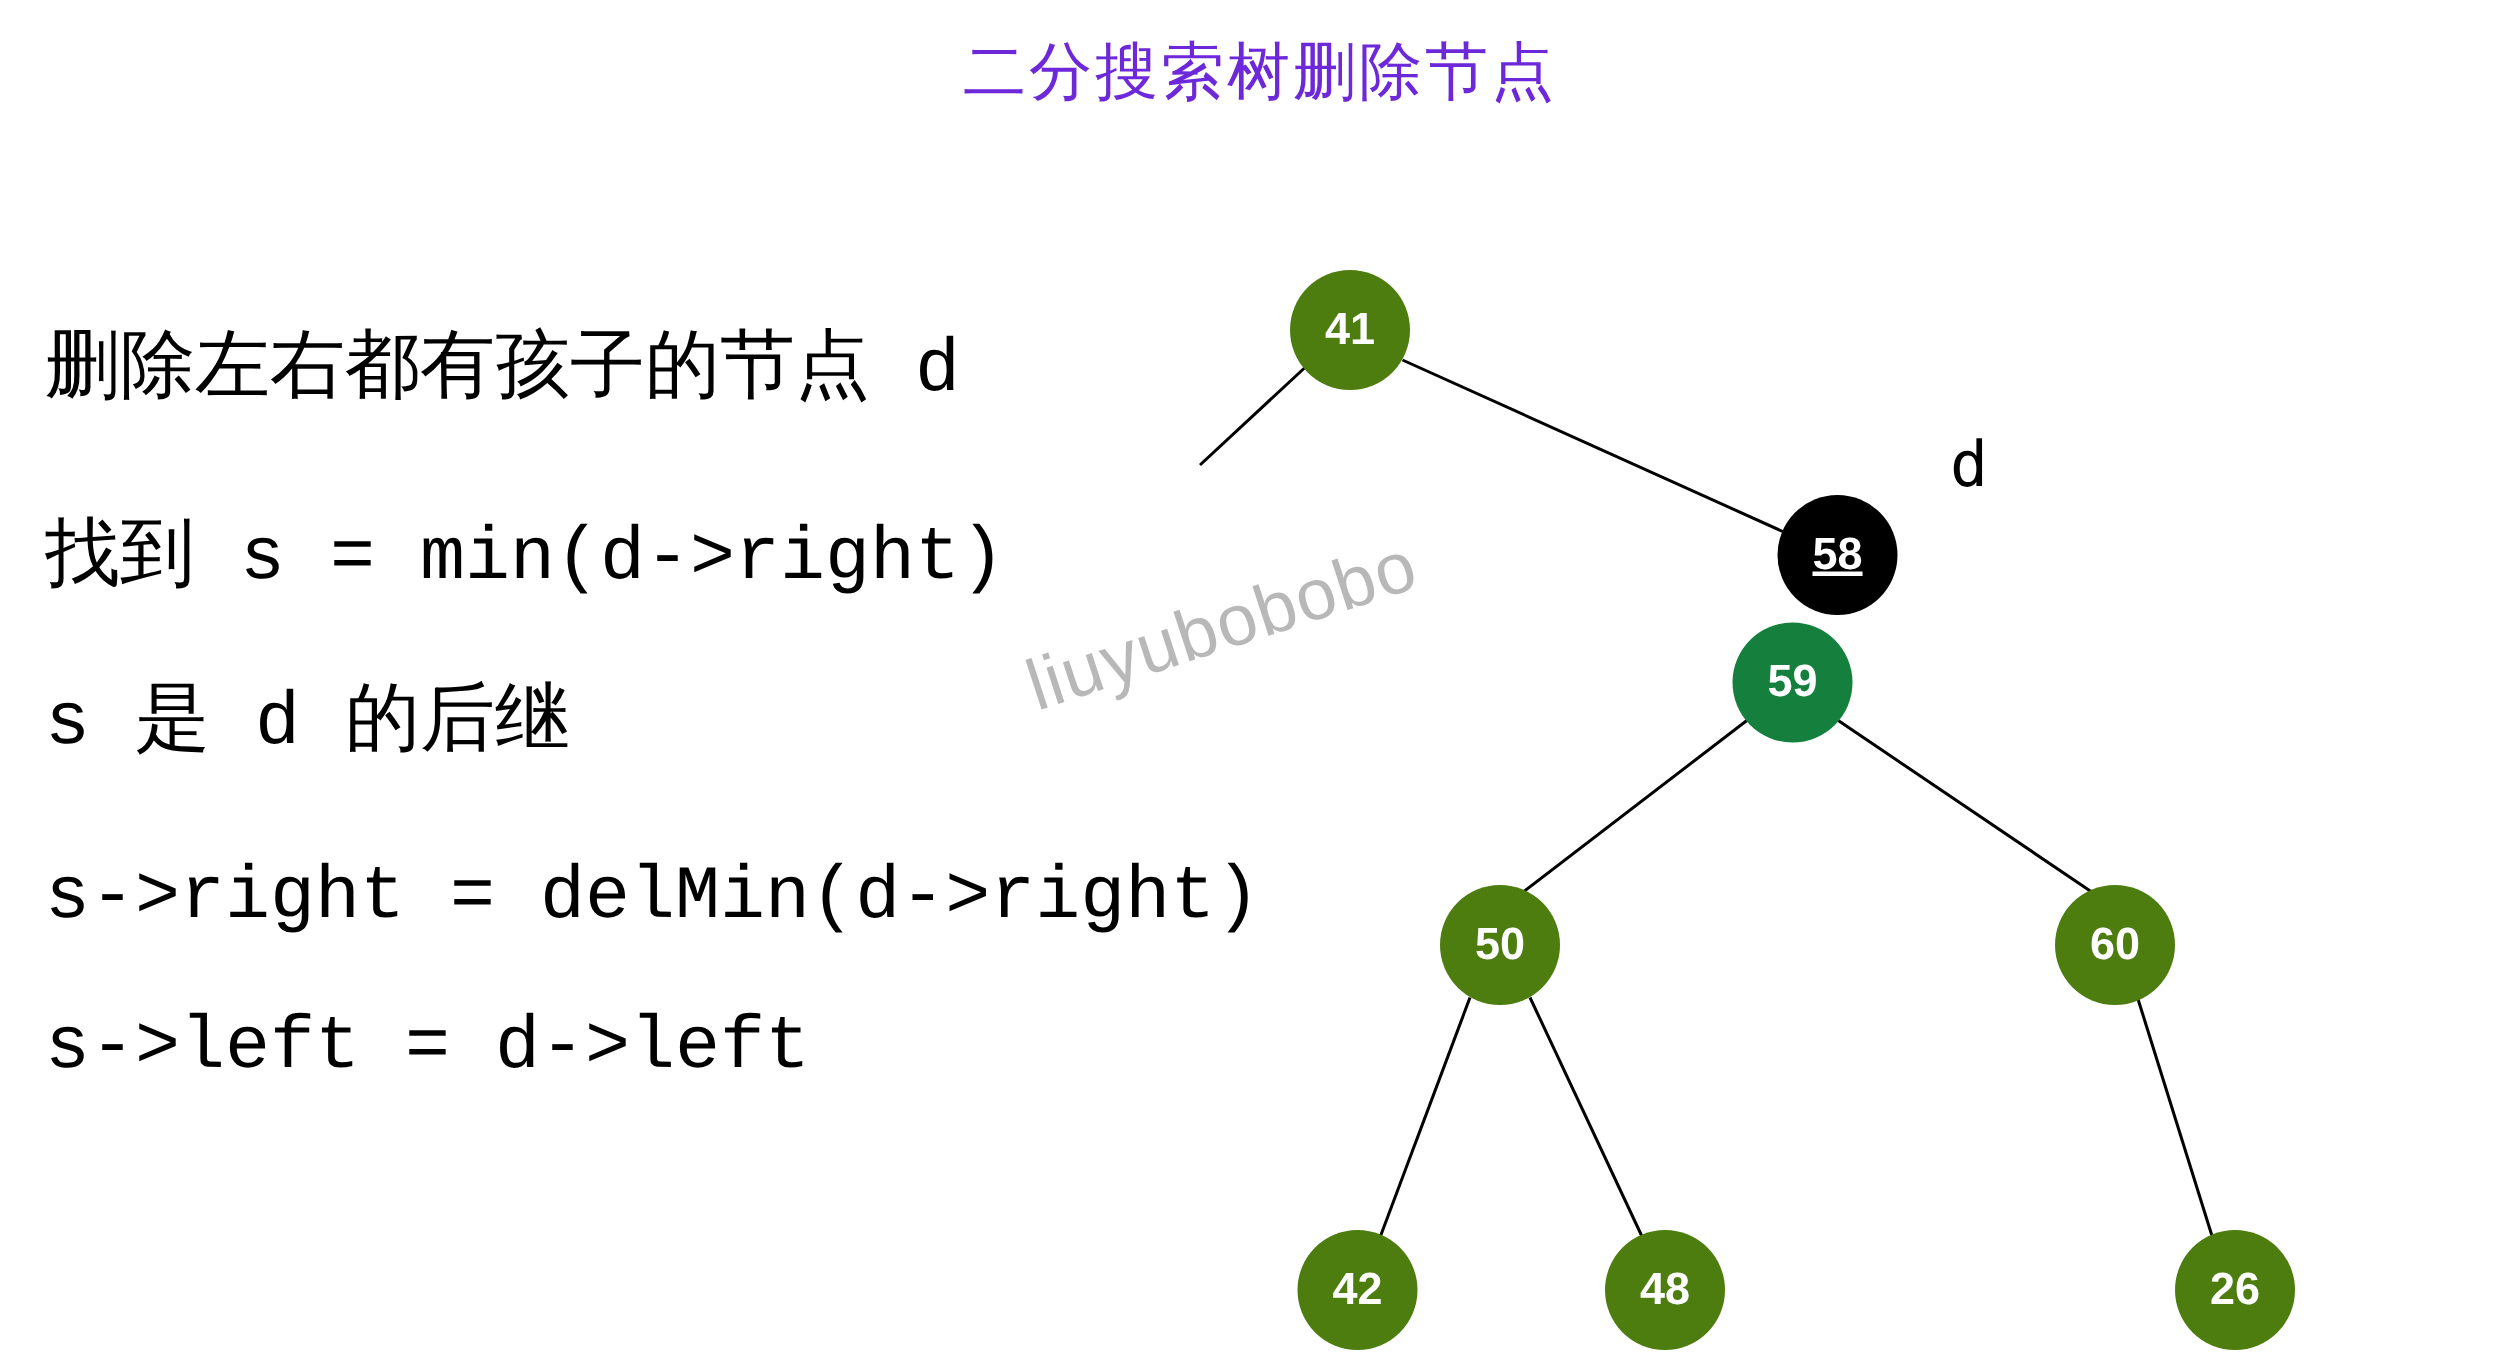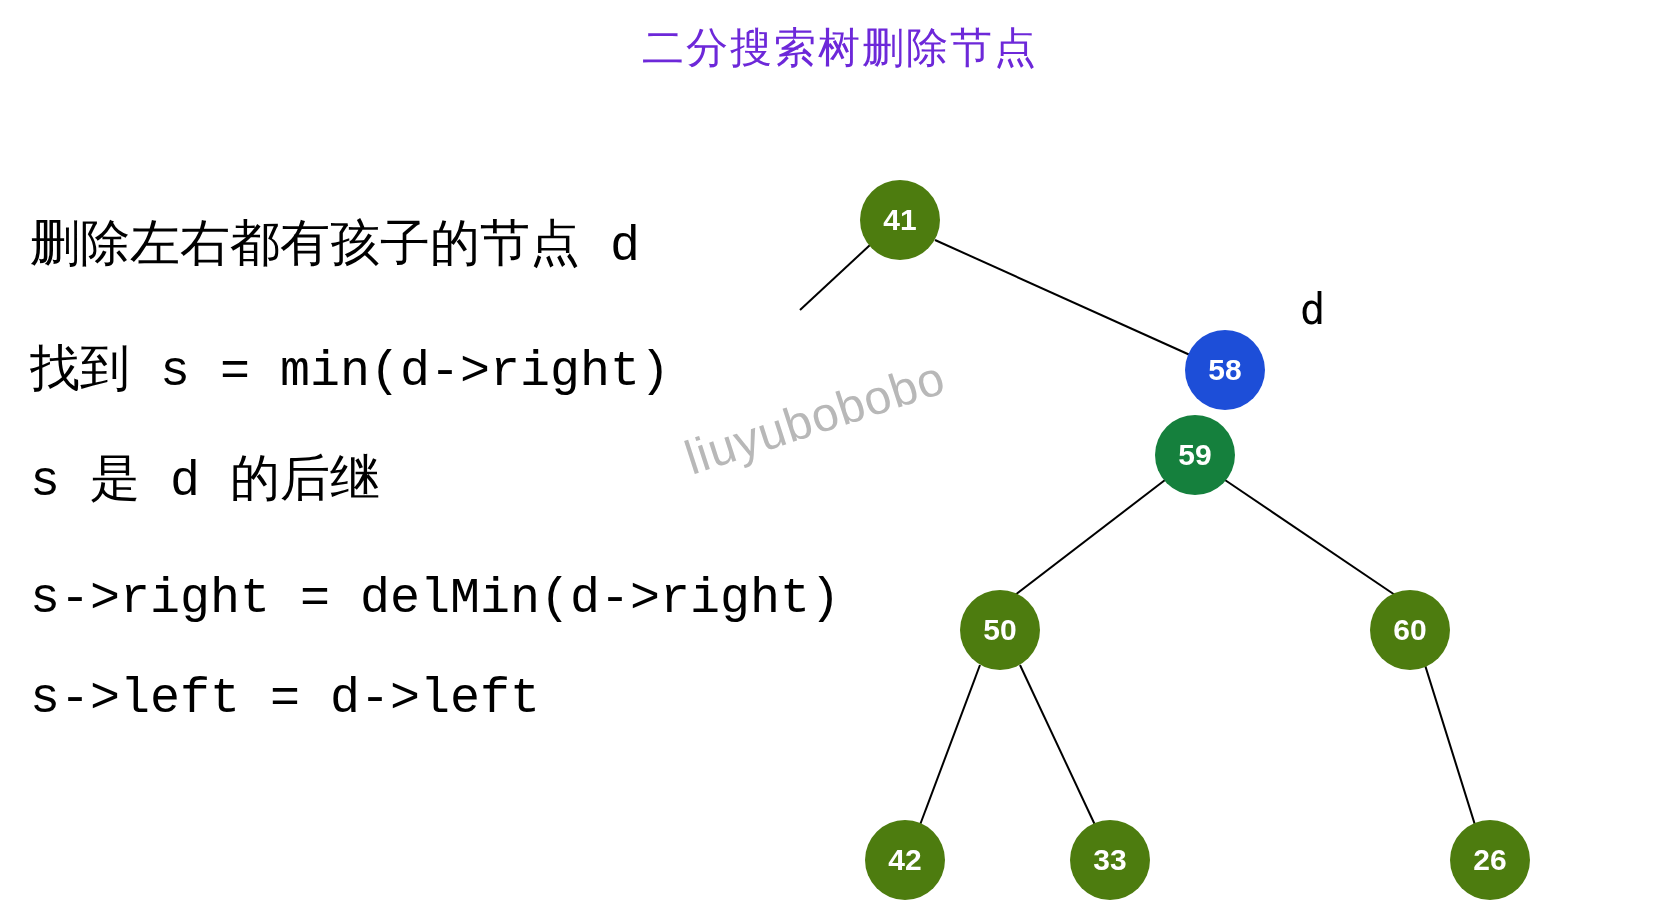--- a/index.html
+++ b/index.html
@@ -44,21 +44,21 @@
     color: #fff;
     font-size: 30px;
     font-weight: bold;
     display: flex;
     align-items: center;
     justify-content: center;
     font-family: "Helvetica Neue", Arial, sans-serif;
     z-index: 5;
   }
   .node-red { background: #4d7c0f; }
-  .node-blue { background: #1d4ed8; }
+  .node-blue { background: #000000; text-decoration: underline; }
   .node-green { background: #15803d; }
   .label-d {
     position: absolute;
     font-size: 42px;
     color: #000;
     font-family: Menlo, Consolas, monospace;
   }
   svg.edges {
     position: absolute;
     top: 0; left: 0;
@@ -95,14 +95,14 @@
   <line x1="1020" y1="665" x2="1095" y2="825"></line>
   <line x1="1425" y1="665" x2="1475" y2="825"></line>
 </svg>
 
 <div class="node node-red" style="left:860px; top:180px;">41</div>
 <div class="node node-blue" style="left:1185px; top:330px;">58</div>
 <div class="node node-green" style="left:1155px; top:415px;">59</div>
 <div class="node node-red" style="left:960px; top:590px;">50</div>
 <div class="node node-red" style="left:1370px; top:590px;text-align:center;">60</div>
 <div class="node node-red" style="left:865px; top:820px;">42</div>
-<div class="node node-red" style="left:1070px; top:820px;">33</div>
+<div class="node node-red" style="left:1070px; top:820px;">48</div>
 <div class="node node-red" style="left:1450px; top:820px;">26</div>
 
 </body></html>

